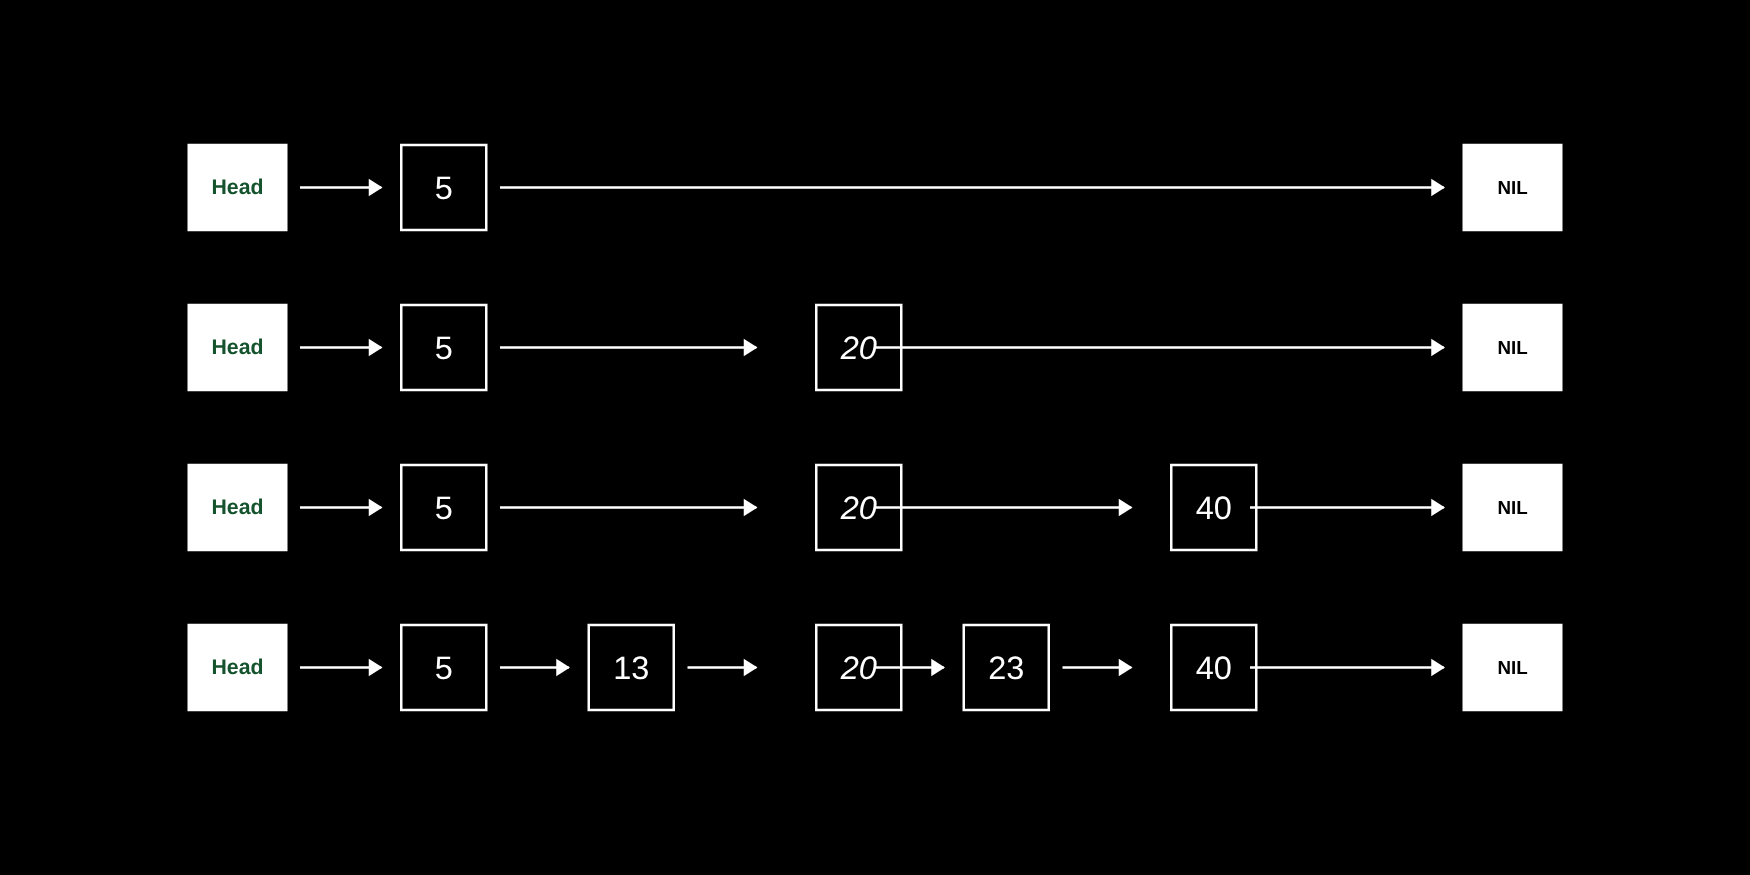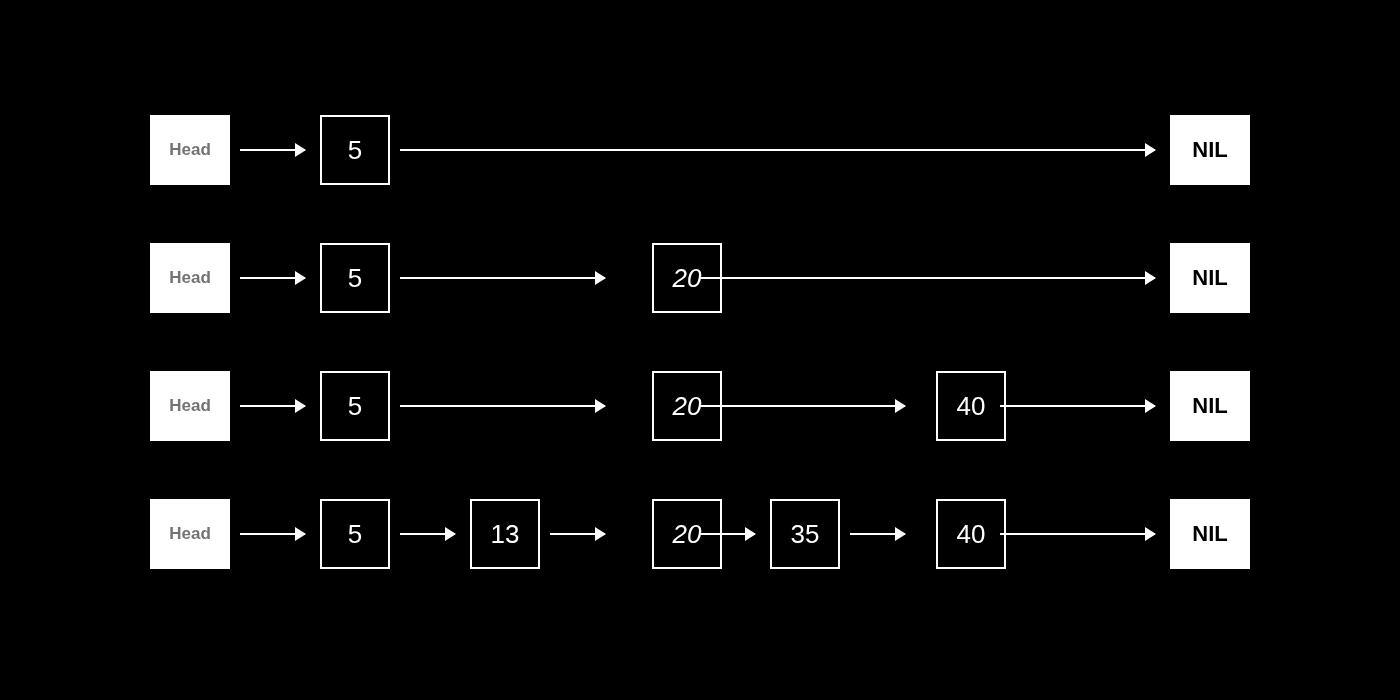--- a/index.html
+++ b/index.html
@@ -16,30 +16,30 @@
     position: absolute;
     top: 0;
     height: 70px;
     display: flex;
     align-items: center;
     justify-content: center;
   }
   .head-box {
     width: 80px;
     background: #fff;
-    color: #737373;
+    color: #14532d;
     font-weight: 700;
     font-size: 17px;
   }
   .nil-box {
     width: 80px;
     background: #fff;
     color: #000;
     font-weight: 700;
-    font-size: 22px;
+    font-size: 15px;
   }
   .node-box {
     width: 70px;
     background: #000;
     color: #fff;
     border: 2px solid #fff;
     font-weight: 400;
     font-size: 26px;
   }
 
@@ -106,18 +106,18 @@
 
 <div class="row row4">
   <div class="box head-box c-head">Head</div>
   <div class="arrow" style="left:240px; width:65px;"></div>
   <div class="box node-box c0">5</div>
   <div class="arrow" style="left:400px; width:55px;"></div>
   <div class="box node-box c1">13</div>
   <div class="arrow" style="left:550px; width:55px;"></div>
   <div class="box node-box c2">20</div>
   <div class="arrow" style="left:700px; width:55px;"></div>
-  <div class="box node-box c3">35</div>
+  <div class="box node-box c3">23</div>
   <div class="arrow" style="left:850px; width:55px;"></div>
   <div class="box node-box c4">40</div>
   <div class="arrow" style="left:1000px; width:155px;"></div>
   <div class="box nil-box c-nil">NIL</div>
 </div>
 
 </body></html>

